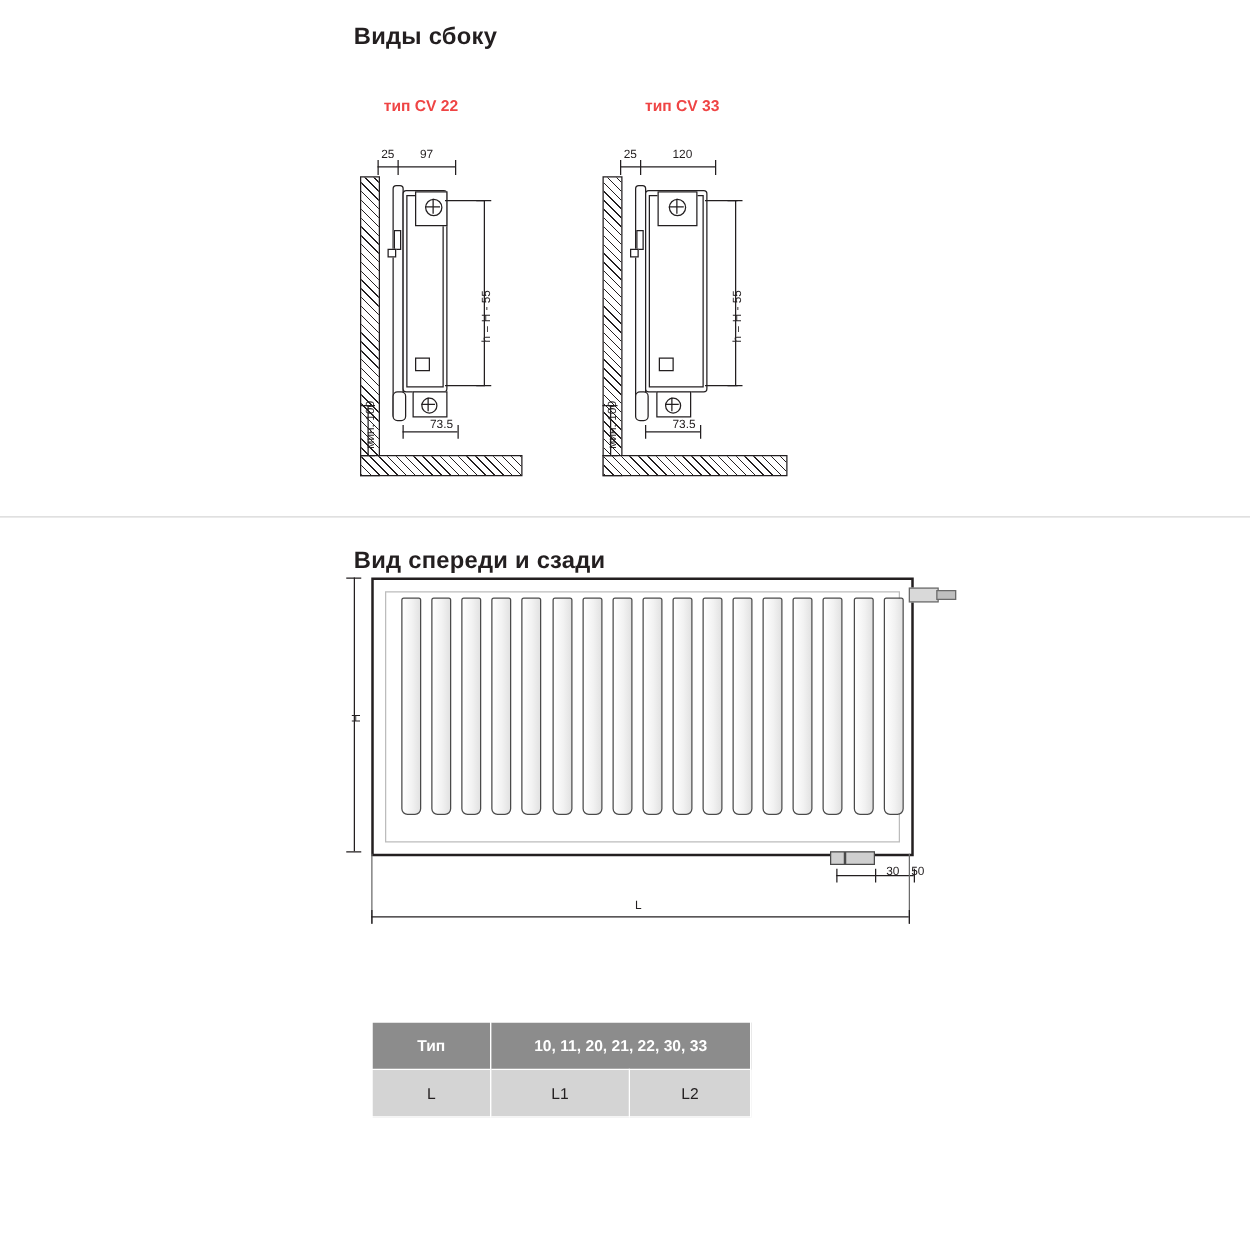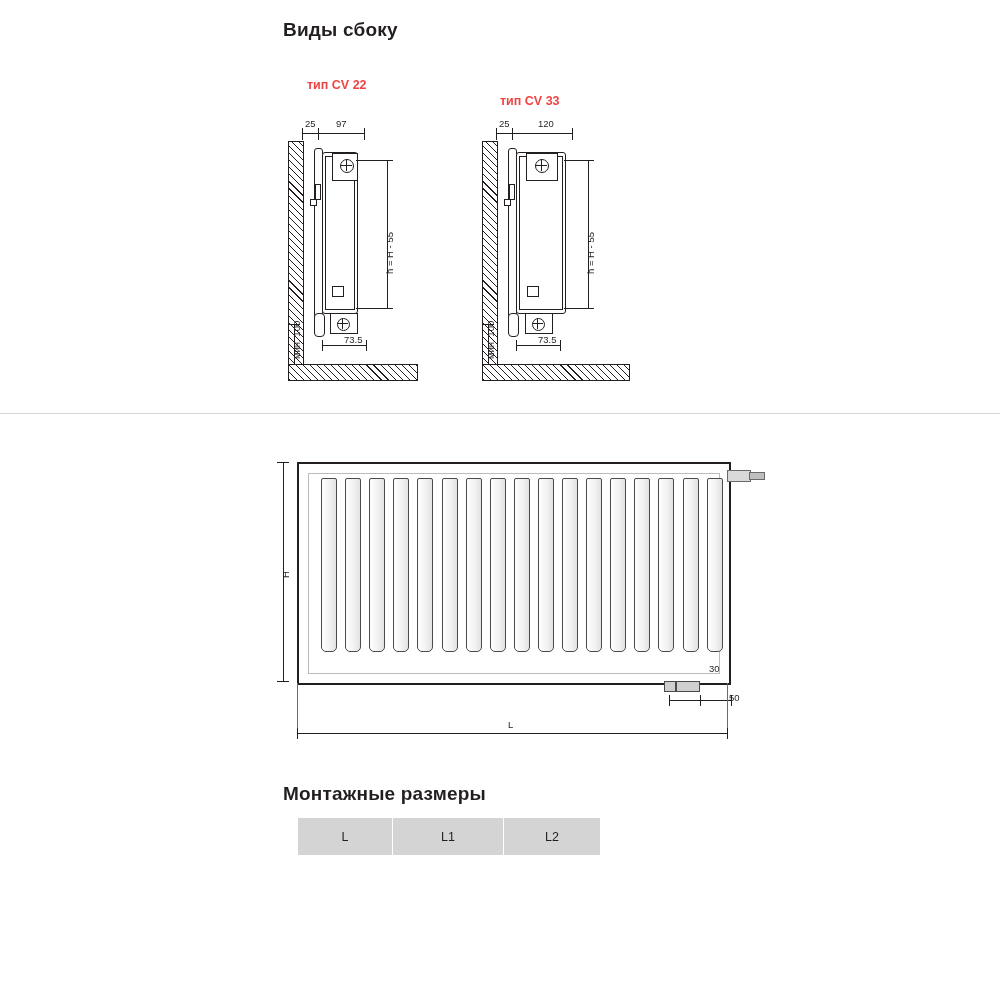--- a/index.html
+++ b/index.html
@@ -35,21 +35,21 @@
   #title-mount  { left: 283px; top: 783px; }
 
   .type-label {
     position: absolute;
     font-size: 12.5px;
     font-weight: bold;
     color: #ef4444;
     white-space: nowrap;
   }
   #type-cv22 { left: 307px; top: 78px; }
-  #type-cv33 { left: 500px; top: 78px; margin-top: 16px; }
+  #type-cv33 { left: 516px; top: 78px; }
 
   
   .ln {
     position: absolute;
     background: #231f20;
   }
   .h1 { height: 1px; }
   .v1 { width: 1px; }
 
   .dim-txt {
@@ -289,20 +289,21 @@
     <div class="dim-txt vert" style="left:485px; top:359px;">мин. 100</div>
 
     <div class="ln h1" style="left:516px; top:345px; width:44px;"></div>
     <div class="ln v1" style="left:516px; top:340px; height:11px;"></div>
     <div class="ln v1" style="left:560px; top:340px; height:11px;"></div>
     <div class="dim-txt" style="left:538px; top:334px;">73.5</div>
   </div>
 
   <div class="ln h1" style="left:0px; top:413px; width:1000px; background:#d6d6d6;"></div>
 
+  <div class="section-title" id="title-front">Вид спереди и сзади</div>
 
   <div>
     <div id="front-outer">
       <div id="front-inner"></div>
       <div id="fins">
           <div class="fin" style="left: 22px;"></div>
           <div class="fin" style="left: 46.1px;"></div>
           <div class="fin" style="left: 70.2px;"></div>
           <div class="fin" style="left: 94.3px;"></div>
           <div class="fin" style="left: 118.4px;"></div>
@@ -330,34 +331,37 @@
     <div class="dim-txt vert" style="left:280px; top:578px;">H</div>
 
     <div class="bracket" style="left:664px; top:681px; width:10px; height:9px;"></div>
     <div class="bracket" style="left:676px; top:681px; width:22px; height:9px;"></div>
 
     <div class="ln h1" style="left:669px; top:700px; width:62px;"></div>
     <div class="ln v1" style="left:669px; top:695px; height:11px;"></div>
     <div class="ln v1" style="left:700px; top:695px; height:11px;"></div>
     <div class="ln v1" style="left:731px; top:695px; height:11px;"></div>
     <div class="dim-txt" style="left:681px; top:692px;margin-left:48px;">50</div>
-    <div class="dim-txt" style="left:709px; top:663px;">30</div>
+    <div class="dim-txt" style="left:709px; top:692px;">30</div>
 
     <div class="ln v1" style="left:297px; top:683px; height:56px; background:#6b6b6b;"></div>
     <div class="ln v1" style="left:727px; top:683px; height:56px; background:#6b6b6b;"></div>
     <div class="ln h1" style="left:297px; top:733px; width:430px;"></div>
     <div class="ln v1" style="left:297px; top:728px; height:11px;"></div>
     <div class="ln v1" style="left:727px; top:728px; height:11px;"></div>
     <div class="dim-txt" style="left:508px; top:719px;">L</div>
   </div>
 
-  <div class="section-title" id="title-mount">Монтажные размеры</div>
 
   <table id="mount-table">
     <tbody>
+      <tr class="head">
+        <td class="c0">Тип</td>
+        <td class="c1" colspan="2">10, 11, 20, 21, 22, 30, 33</td>
+      </tr>
       <tr class="sub">
         <td class="c0">L</td>
         <td class="c1">L1</td>
         <td class="c2">L2</td>
       </tr>
     </tbody>
   </table>
 
 </div>
 

